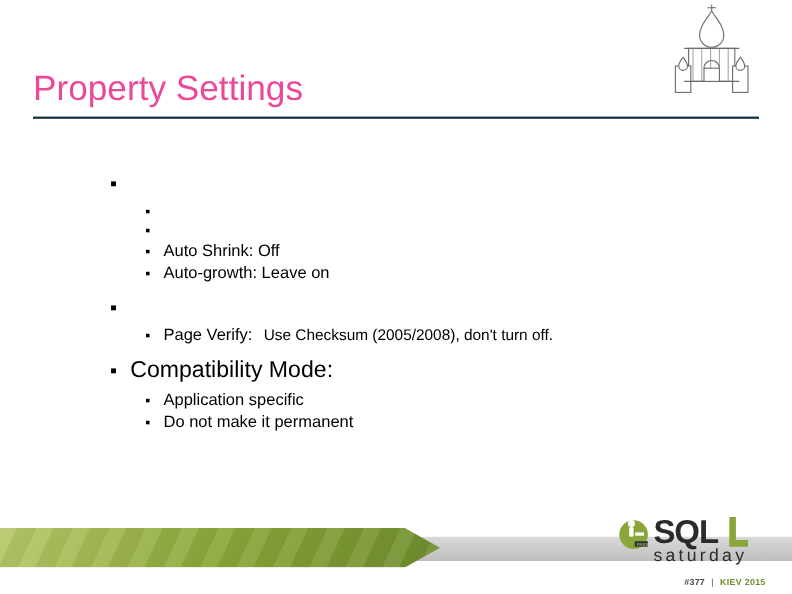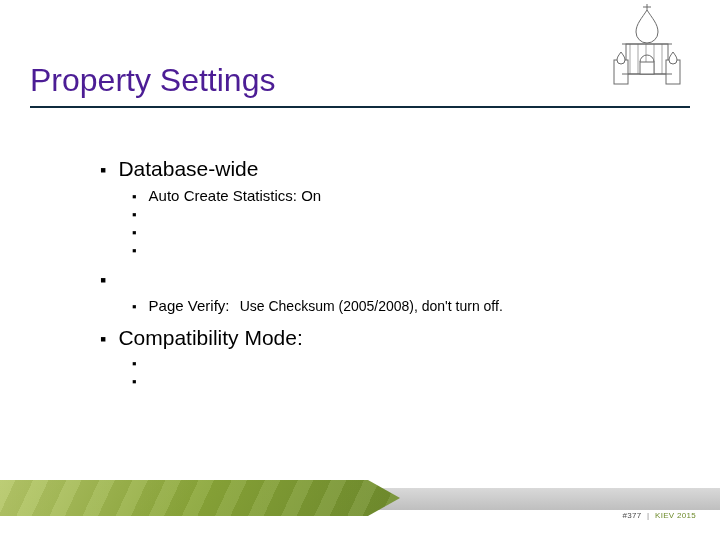--- a/index.html
+++ b/index.html
@@ -16,21 +16,21 @@
     width: 720px;
     height: 540px;
     position: relative;
     box-sizing: border-box;
   }
   .title {
     position: absolute;
     left: 30px;
     top: 62px;
     font-size: 32px;
-    color: #4c1d95;
+    color: #ec4899;
     font-weight: 400;
   }
   .title-rule {
     position: absolute;
     left: 30px;
     top: 106px;
     width: 660px;
     height: 0;
     border-top: 2px solid #0f2b3e;
   }
@@ -110,24 +110,25 @@
     right: 22px;
     bottom: 14px;
     width: 140px;
     height: 66px;
   }
   .logo svg { width: 100%; height: 100%; }
 
   .event-tag {
     position: absolute;
     right: 24px;
-    bottom: 20px;
+    bottom: 6px;
     font-size: 8px;
     letter-spacing: 0.3px;
     color: #6f8c2d;
+    font-weight: bold;
   }
   .event-tag .num { color: #4a4a4a; }
   .event-tag .sep { color: #888; margin: 0 3px; }
 </style>
 </head>
 <body>
 
 <div class="slide">
 
   <div class="corner-illustration">
@@ -150,65 +151,82 @@
     </svg>
   </div>
 
   <div class="title">Property Settings</div>
   <div class="title-rule"></div>
 
   <div class="content">
 
     <div class="lvl1">
       <span class="bullet">▪</span>
-      <span>Database-wide</span>
-    </div>
-    <div class="lvl2">
-      <span class="bullet">▪</span>
-      <span>Auto Create Statistics: On</span>
-    </div>
-    <div class="lvl2">
-      <span class="bullet">▪</span>
-    </div>
-    <div class="lvl2">
-      <span class="bullet">▪</span>
-    </div>
-    <div class="lvl2">
-      <span class="bullet">▪</span>
+    </div>
+    <div class="lvl2">
+      <span class="bullet">▪</span>
+    </div>
+    <div class="lvl2">
+      <span class="bullet">▪</span>
+    </div>
+    <div class="lvl2">
+      <span class="bullet">▪</span>
+      <span>Auto Shrink: Off</span>
+    </div>
+    <div class="lvl2">
+      <span class="bullet">▪</span>
+      <span>Auto-growth: Leave on</span>
     </div>
 
     <div class="lvl1">
       <span class="bullet">▪</span>
     </div>
     <div class="lvl2">
       <span class="bullet">▪</span>
       <span>
         <span>Page Verify:</span>
         <span class="pv-note">Use Checksum (2005/2008), don't turn off.</span>
       </span>
     </div>
 
     <div class="lvl1">
       <span class="bullet">▪</span>
       <span>Compatibility Mode:</span>
     </div>
     <div class="lvl2">
       <span class="bullet">▪</span>
-    </div>
-    <div class="lvl2">
-      <span class="bullet">▪</span>
+      <span>Application specific</span>
+    </div>
+    <div class="lvl2">
+      <span class="bullet">▪</span>
+      <span>Do not make it permanent</span>
     </div>
 
   </div>
 
   <div class="footer-band">
     <div class="band-grey"></div>
     <div class="band-green"></div>
   </div>
 
+  <div class="logo">
+    <svg viewBox="0 0 140 66">
+      <g>
+        <circle cx="18" cy="26" r="13" fill="#8aa638"></circle>
+        <rect x="14" y="19" width="4" height="9" rx="1.5" fill="#fff"></rect>
+        <circle cx="16" cy="16" r="3.2" fill="#fff"></circle>
+        <rect x="19.5" y="24" width="8" height="3" fill="#fff"></rect>
+        <rect x="19" y="32" width="12" height="5" fill="#333"></rect>
+        <text x="21" y="36" font-size="4" fill="#c6d88a" font-family="Arial">PASS</text>
+      </g>
+      <text x="36" y="34" font-size="30" font-weight="900" fill="#2b2b2b" font-family="Arial Black, Arial" letter-spacing="-1">SQL</text>
+      <path d="M108 10 L108 34 L122 34" stroke="#8aa638" stroke-width="6" fill="none"></path>
+      <text x="36" y="50" font-size="16" fill="#2b2b2b" font-family="Arial" letter-spacing="3">saturday</text>
+    </svg>
+  </div>
 
   <div class="event-tag">
     <span class="num">#377</span>
     <span class="sep">|</span>
     <span>KIEV</span>
     <span>2015</span>
   </div>
 
 </div>
 

